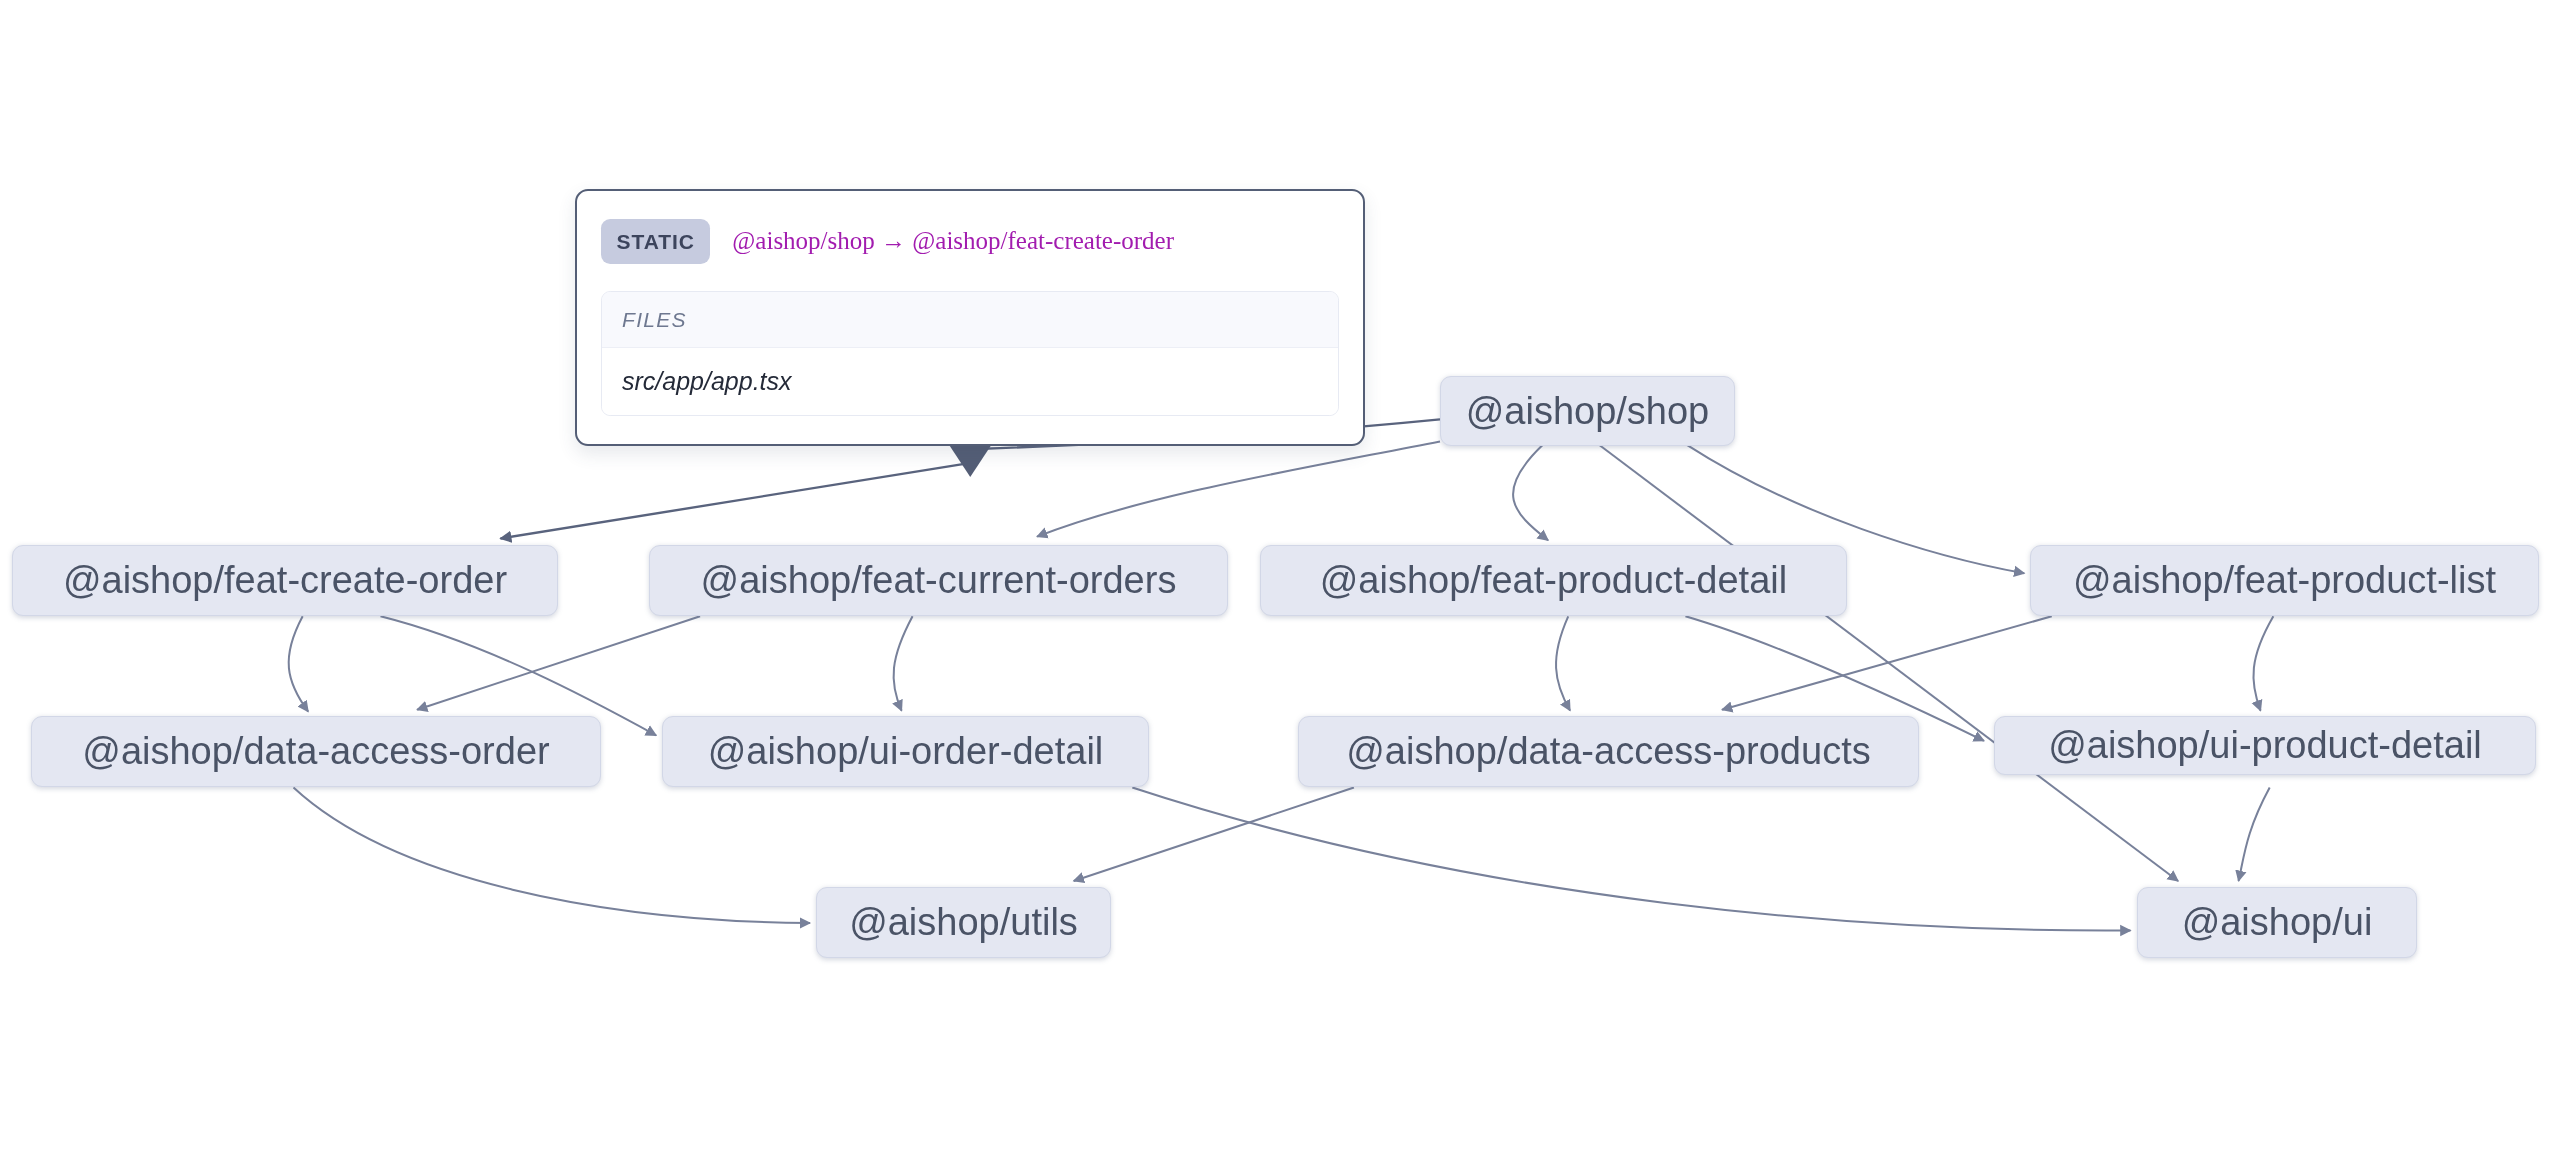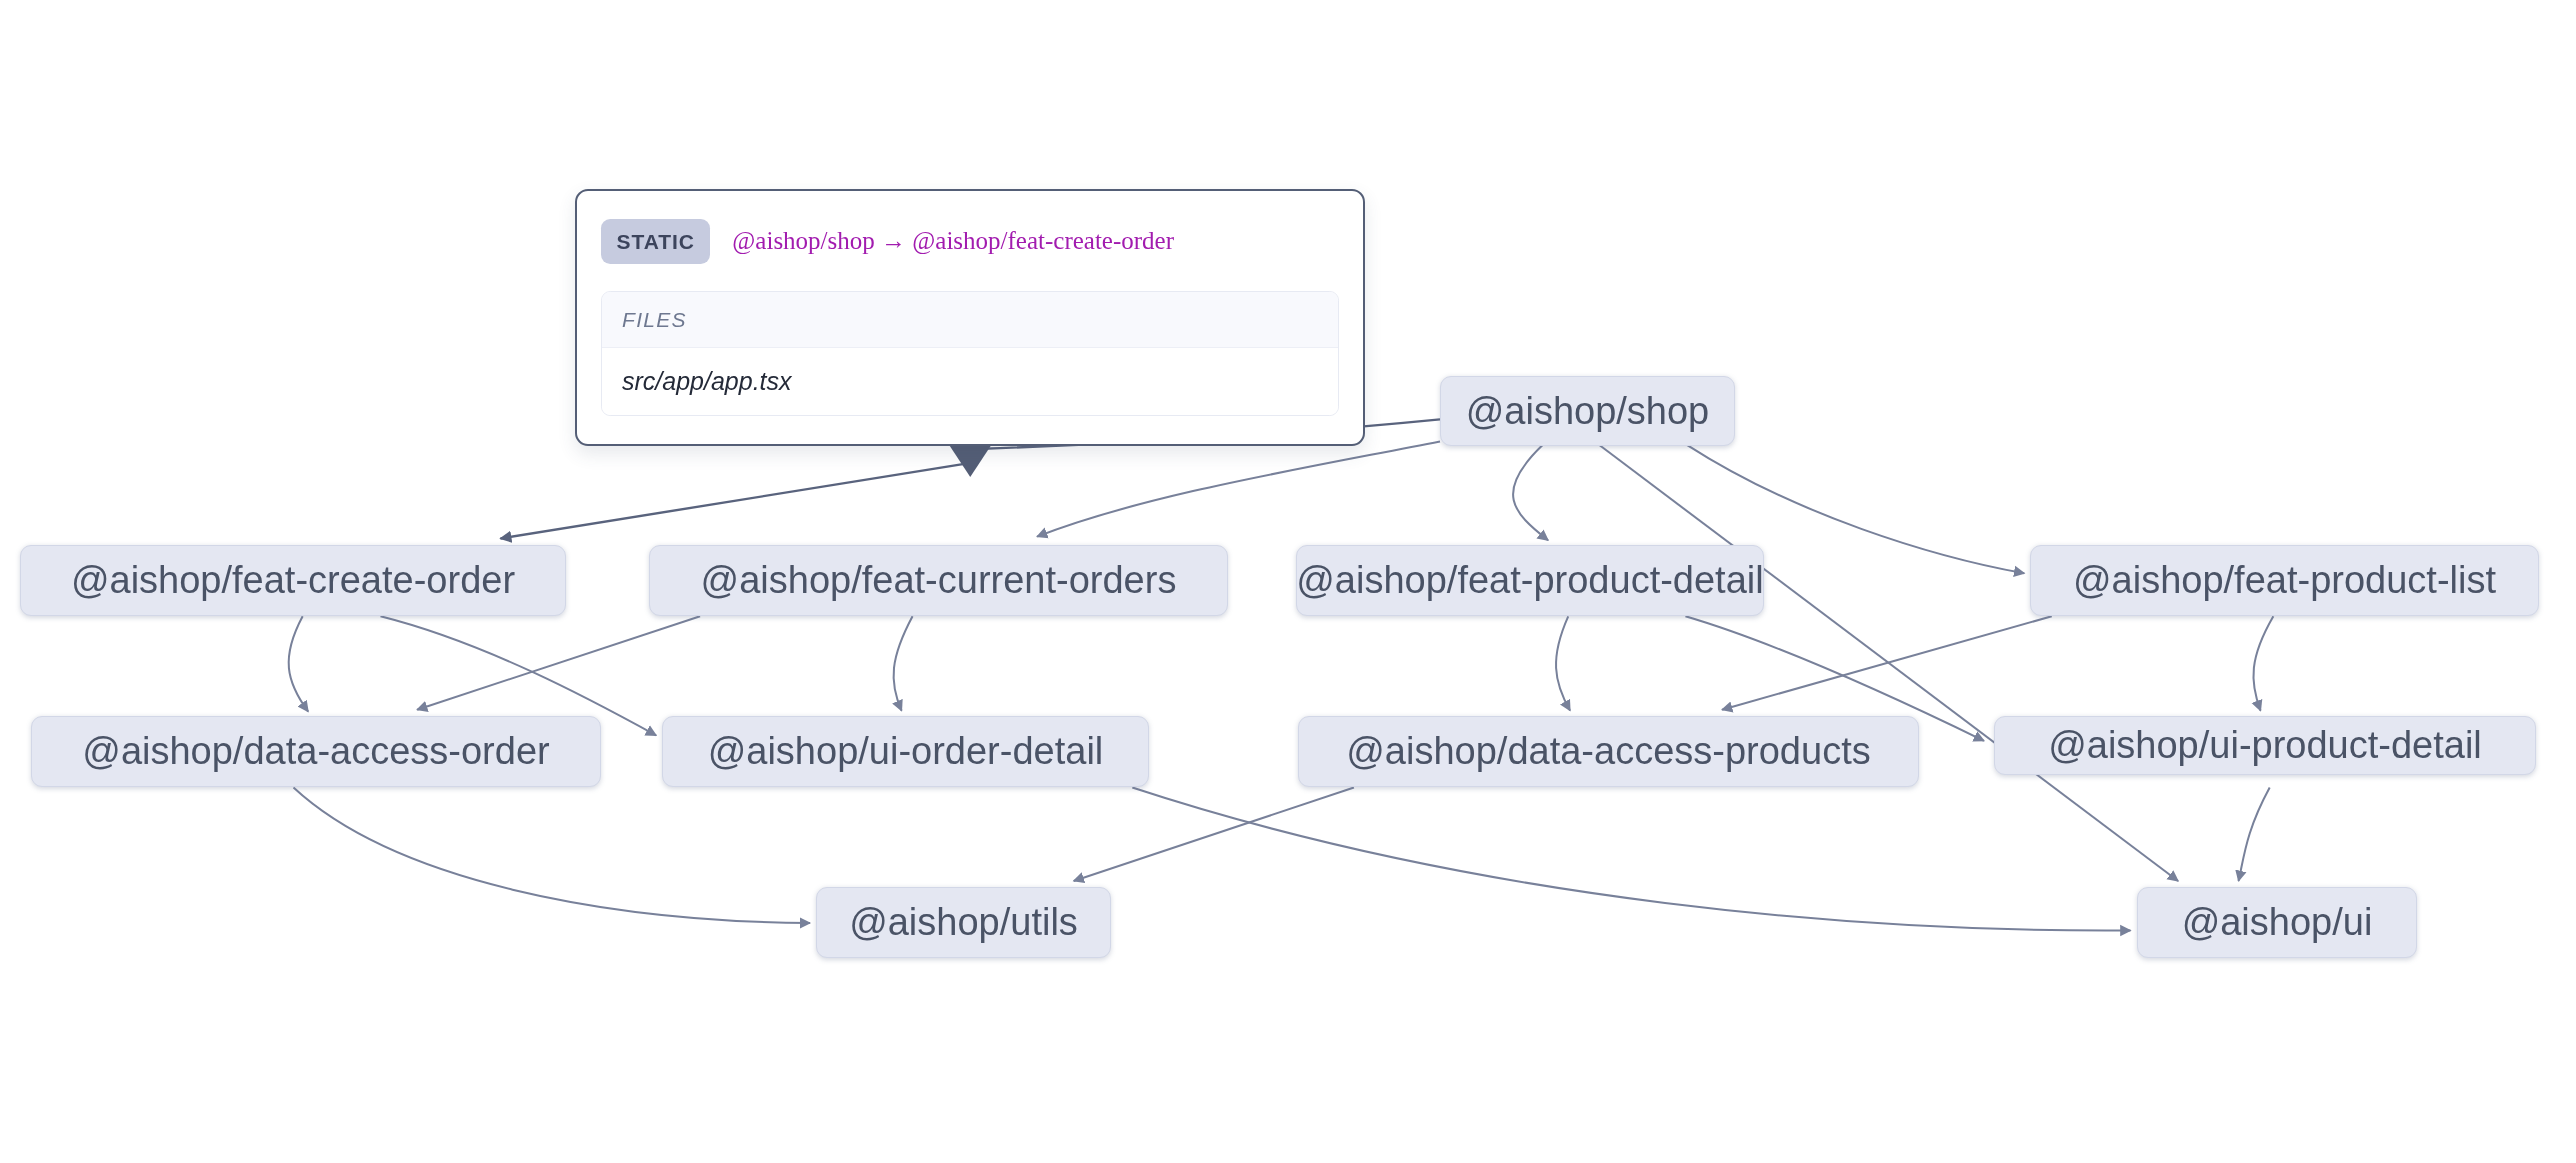--- a/index.html
+++ b/index.html
@@ -55,23 +55,23 @@
         <path d="M 320 860 C 430 962, 660 1006, 884 1008" class="edge" marker-end="url(#arrow)"></path>
         <path d="M 1478 860 L 1172 962" class="edge" marker-end="url(#arrow)"></path>
         <path d="M 1236 860 C 1620 986, 2040 1018, 2326 1016" class="edge" marker-end="url(#arrow)"></path>
         <path d="M 2478 860 C 2452 908, 2450 936, 2444 962" class="edge" marker-end="url(#arrow)"></path>
       </g>
     <polygon id="tooltip-pointer" fill="#545e76" points="1036,486 1082,486 1059,521"></polygon>
   </svg>
 
   <div id="nodes-layer">
       <div class="node" style="left: 1440px; top: 376px; width: 295px; height: 70px;">@aishop/shop</div>
-      <div class="node" style="left: 12px; top: 545px; width: 546px; height: 71px; margin-left: 8px;">@aishop/feat-create-order</div>
+      <div class="node" style="left: 12px; top: 545px; width: 546px; height: 71px;">@aishop/feat-create-order</div>
       <div class="node" style="left: 649px; top: 545px; width: 579px; height: 71px;">@aishop/feat-current-orders</div>
-      <div class="node" style="left: 1296px; top: 545px; width: 468px; height: 71px;">@aishop/feat-product-detail</div>
+      <div class="node" style="left: 1260px; top: 545px; width: 587px; height: 71px;">@aishop/feat-product-detail</div>
       <div class="node" style="left: 2030px; top: 545px; width: 509px; height: 71px;">@aishop/feat-product-list</div>
       <div class="node" style="left: 31px; top: 716px; width: 570px; height: 71px; border-radius: 11px;">@aishop/data-access-order</div>
       <div class="node" style="left: 662px; top: 716px; width: 487px; height: 71px;">@aishop/ui-order-detail</div>
       <div class="node" style="left: 1298px; top: 716px; width: 621px; height: 71px;">@aishop/data-access-products</div>
       <div class="node" style="left: 1994px; top: 716px; width: 542px; height: 59px;">@aishop/ui-product-detail</div>
       <div class="node" style="left: 816px; top: 887px; width: 295px; height: 71px;">@aishop/utils</div>
       <div class="node" style="left: 2137px; top: 887px; width: 280px; height: 71px;">@aishop/ui</div>
     </div>
 
   <div class="tooltip" id="edge-tooltip" style="left: 575px; top: 189px; width: 790px; height: 257px;">

